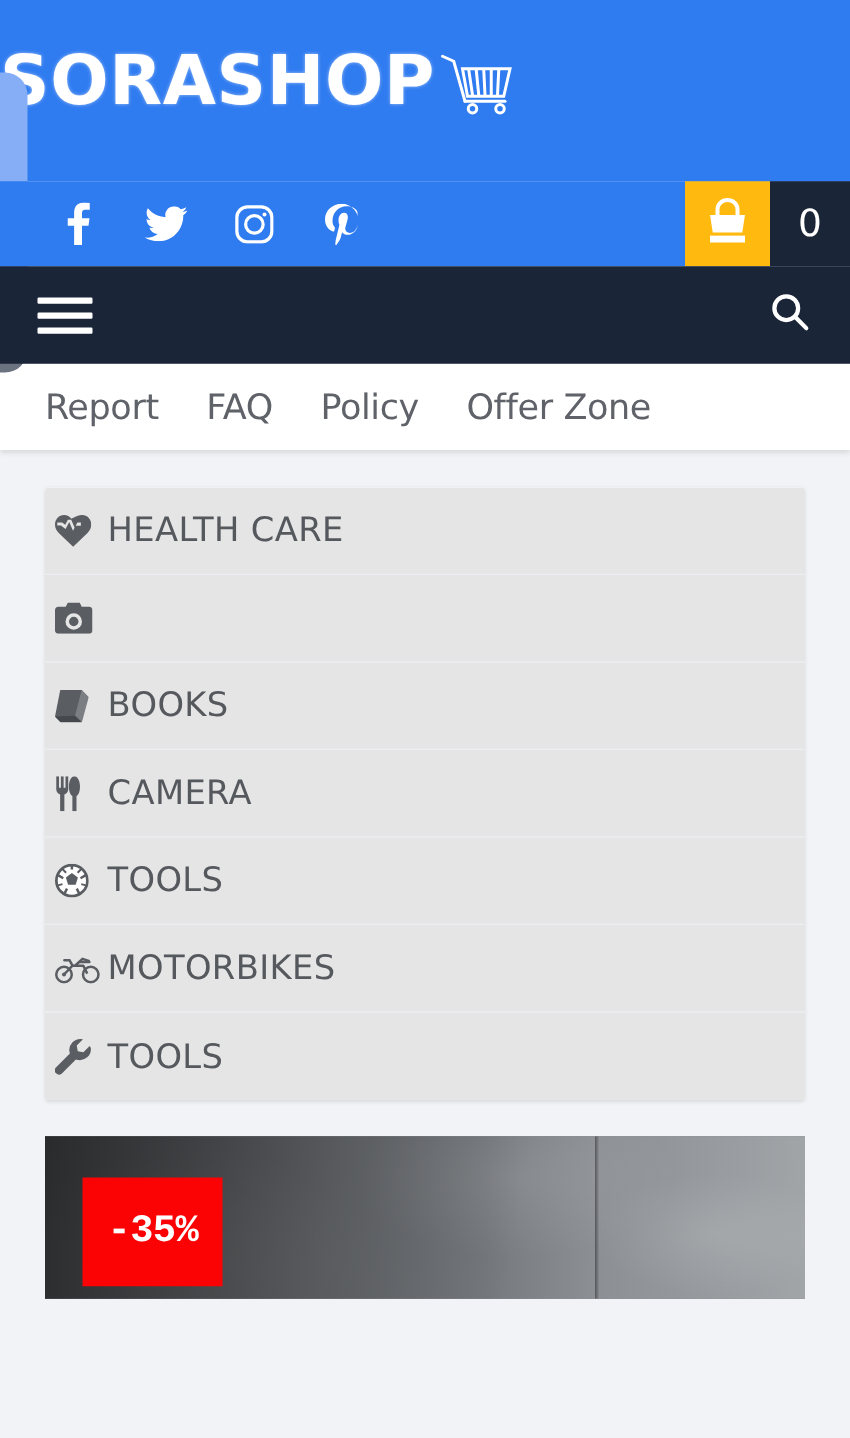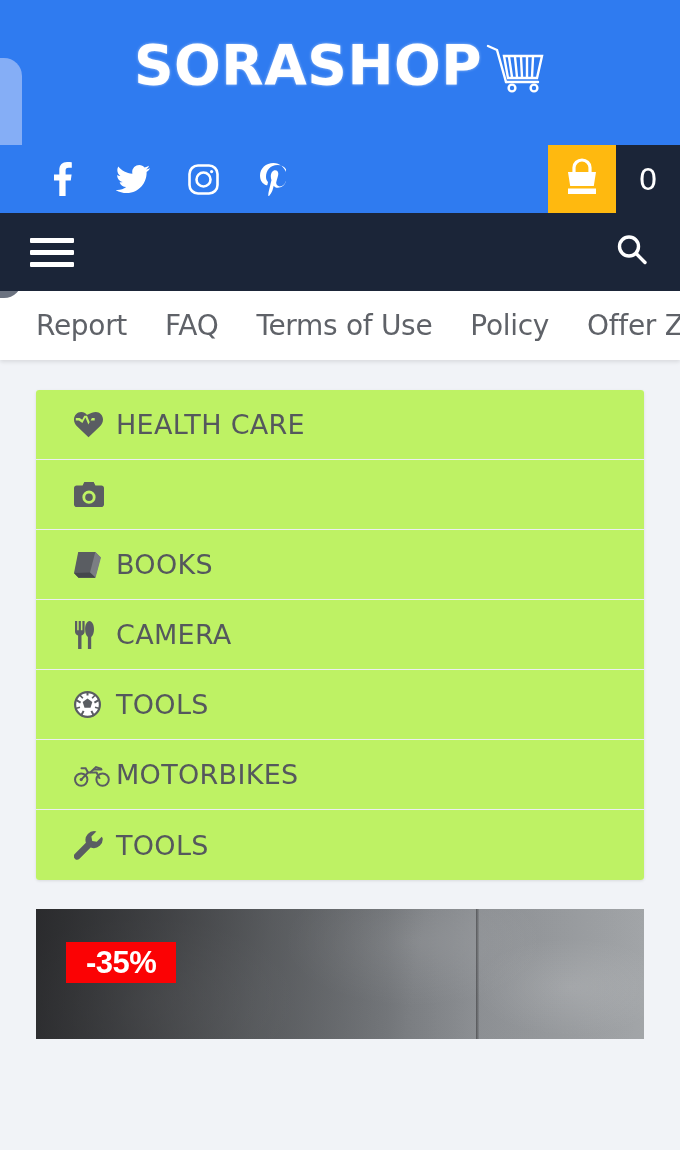--- a/index.html
+++ b/index.html
@@ -11,21 +11,20 @@
   }
   #app { position: relative; width: 680px; height: 1150px; overflow: hidden; }
 
   
   .brand-band {
     position: relative;
     height: 145px;
     background: #2f7bf0;
     display: flex;
     align-items: center;
-    justify-content: center;
   }
   .logo-wrap {
     display: flex;
     align-items: flex-start;
     transform: translateY(-4px);
   }
   .logo-text {
     font-family: "DejaVu Sans", sans-serif;
     font-size: 55px;
     font-weight: 700;
@@ -147,24 +146,24 @@
   }
   .collections-title {
     font-family: "DejaVu Sans", sans-serif;
     font-size: 27px;
     color: #7a7d83;
     letter-spacing: 2.5px;
   }
   .collection-item {
     height: 70px;
     display: flex; align-items: center;
-    padding-left: 38px;
+    padding-left: 8px;
     border-bottom: 1px solid #eceef2;
     cursor: pointer;
-    background: #bef264;
+    background: #e5e5e5;
   }
   .collection-item:last-child { border-bottom: none; }
   .ci-icon {
     width: 42px;
     display: flex; align-items: center; justify-content: flex-start;
     color: #5a5d62;
     flex: 0 0 auto;
   }
   .ci-label {
     font-family: "DejaVu Sans", sans-serif;
@@ -191,22 +190,22 @@
     position: absolute;
     left: 440px; top: 0; bottom: 0;
     width: 3px;
     background: linear-gradient(90deg, rgba(40,40,42,0.55), rgba(90,92,95,0.2));
   }
   .promo-badge {
     position: absolute;
     left: 30px; top: 33px;
     background: #fb0204;
     color: #ffffff;
-    padding: 5px 20px;
-    font-family: Liberation Sans, sans-serif;
+    padding: 28px 20px;
+    font-family: Liberation Mono, monospace;
     font-size: 31px;
     font-weight: 700;
     line-height: 1;
     letter-spacing: -0.5px;
   }
 </style>
 </head>
 <body>
 
 <div id="app">
@@ -297,21 +296,20 @@
           <circle cx="15" cy="14.5" r="9.5"></circle>
           <path d="M22.4 21.8 L31 30.5"></path>
         </svg>
       </span>
     </div>
   </div>
 
   <nav class="nav-row">
     <span class="nav-item">Report</span>
     <span class="nav-item">FAQ</span>
-    <span class="nav-item">Terms of Use</span>
     <span class="nav-item">Policy</span>
     <span class="nav-item">Offer Zone</span>
   </nav>
 
   <main class="content">
 
     <section class="collections-card">
 
       <div class="collection-item">
         <span class="ci-icon">

